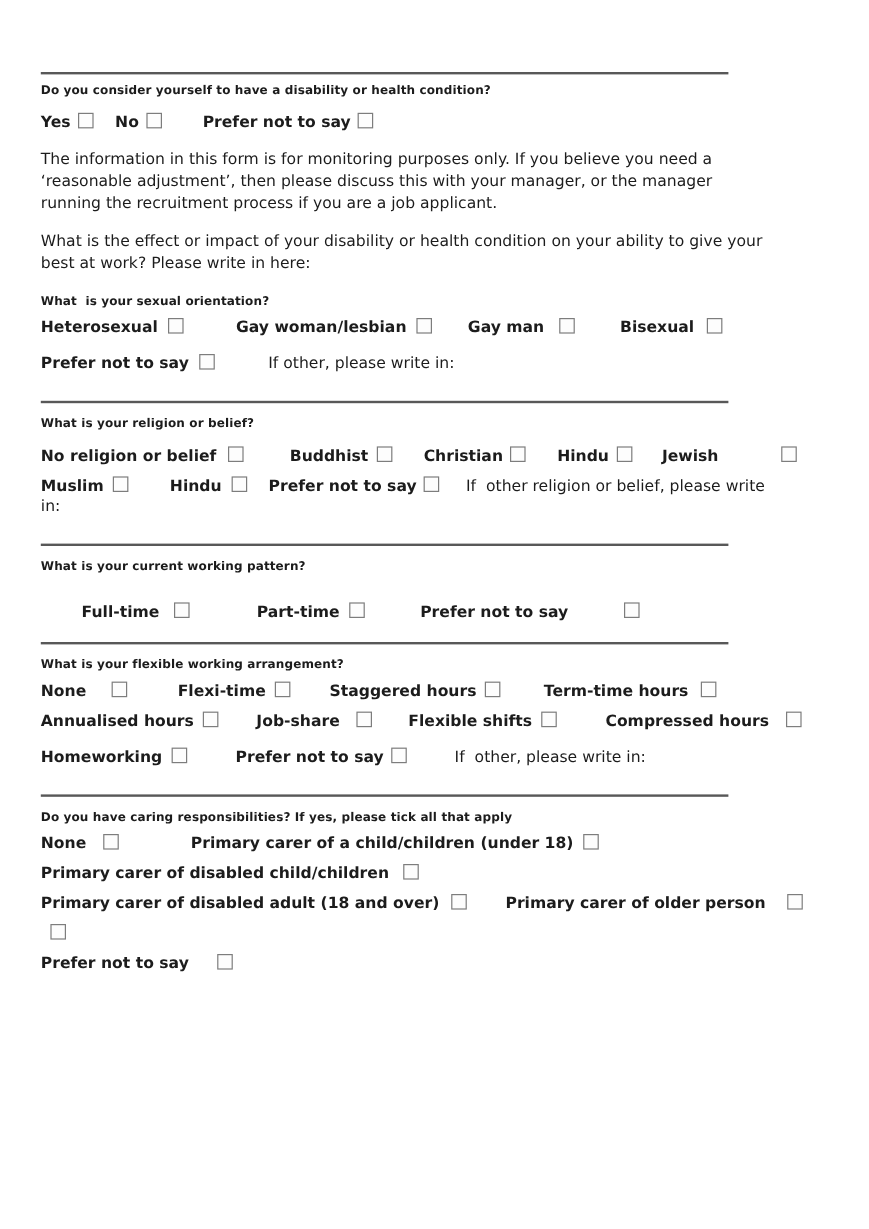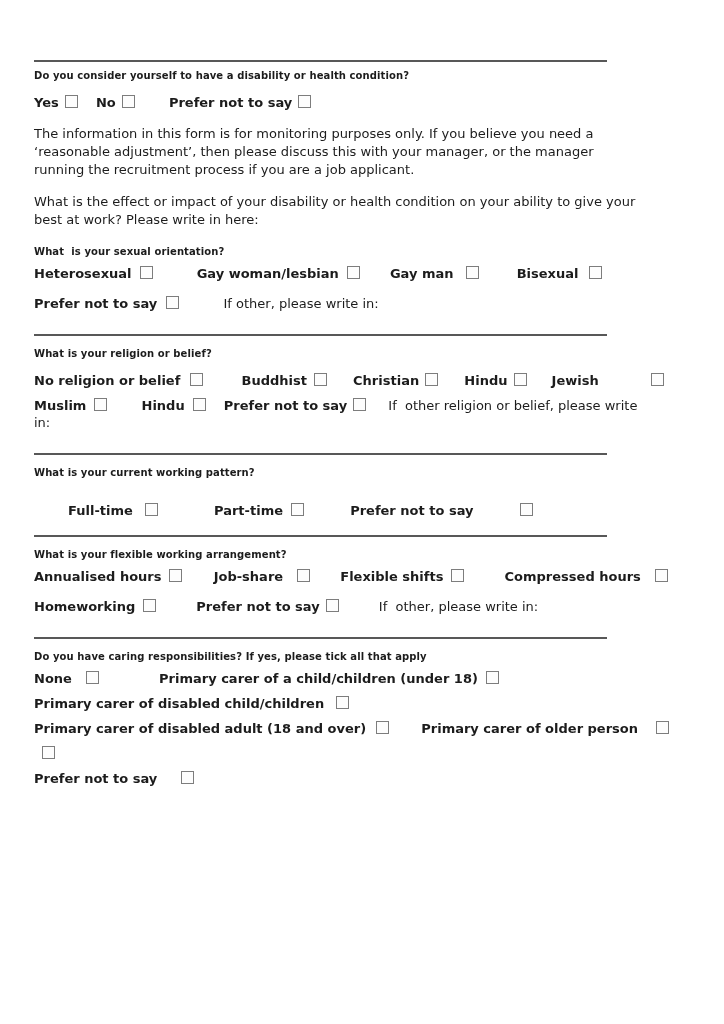--- a/index.html
+++ b/index.html
@@ -88,20 +88,26 @@
   <div class="heading">What is your current working pattern?</div>
   <div class="row spaced indent">
     <span class="item"><span class="lbl">Full-time</span><span class="cb" style="margin-left:12px"></span></span>
     <span class="item" style="margin-left:52px"><span class="lbl">Part-time</span><span class="cb" style="margin-left:8px"></span></span>
     <span class="item" style="margin-left:42px"><span class="lbl">Prefer not to say</span><span class="cb" style="margin-left:46px"></span></span>
   </div>
 
   <div class="rule" style="margin-top:16px"></div>
   <div class="heading">What is your flexible working arrangement?</div>
   <div class="row tight">
+    <span class="item"><span class="lbl">None</span><span class="cb" style="margin-left:21px"></span></span>
+    <span class="item" style="margin-left:38px"><span class="lbl">Flexi-time</span><span class="cb" style="margin-left:8px"></span></span>
+    <span class="item" style="margin-left:28px"><span class="lbl">Staggered hours</span><span class="cb" style="margin-left:7px"></span></span>
+    <span class="item" style="margin-left:32px"><span class="lbl">Term-time hours</span><span class="cb" style="margin-left:10px"></span></span>
+  </div>
+  <div class="row tight">
     <span class="item"><span class="lbl">Annualised hours</span><span class="cb" style="margin-left:7px"></span></span>
     <span class="item" style="margin-left:28px"><span class="lbl">Job-share</span><span class="cb" style="margin-left:14px"></span></span>
     <span class="item" style="margin-left:26px"><span class="lbl">Flexible shifts</span><span class="cb" style="margin-left:8px"></span></span>
     <span class="item" style="margin-left:36px"><span class="lbl">Compressed hours</span><span class="cb" style="margin-left:14px"></span></span>
   </div>
   <div class="row">
     <span class="item"><span class="lbl">Homeworking</span><span class="cb" style="margin-left:8px"></span></span>
     <span class="item" style="margin-left:36px"><span class="lbl">Prefer not to say</span><span class="cb" style="margin-left:6px"></span></span>
     <span class="prompt" style="margin-left:36px">If  other, please write in:</span>
   </div>

